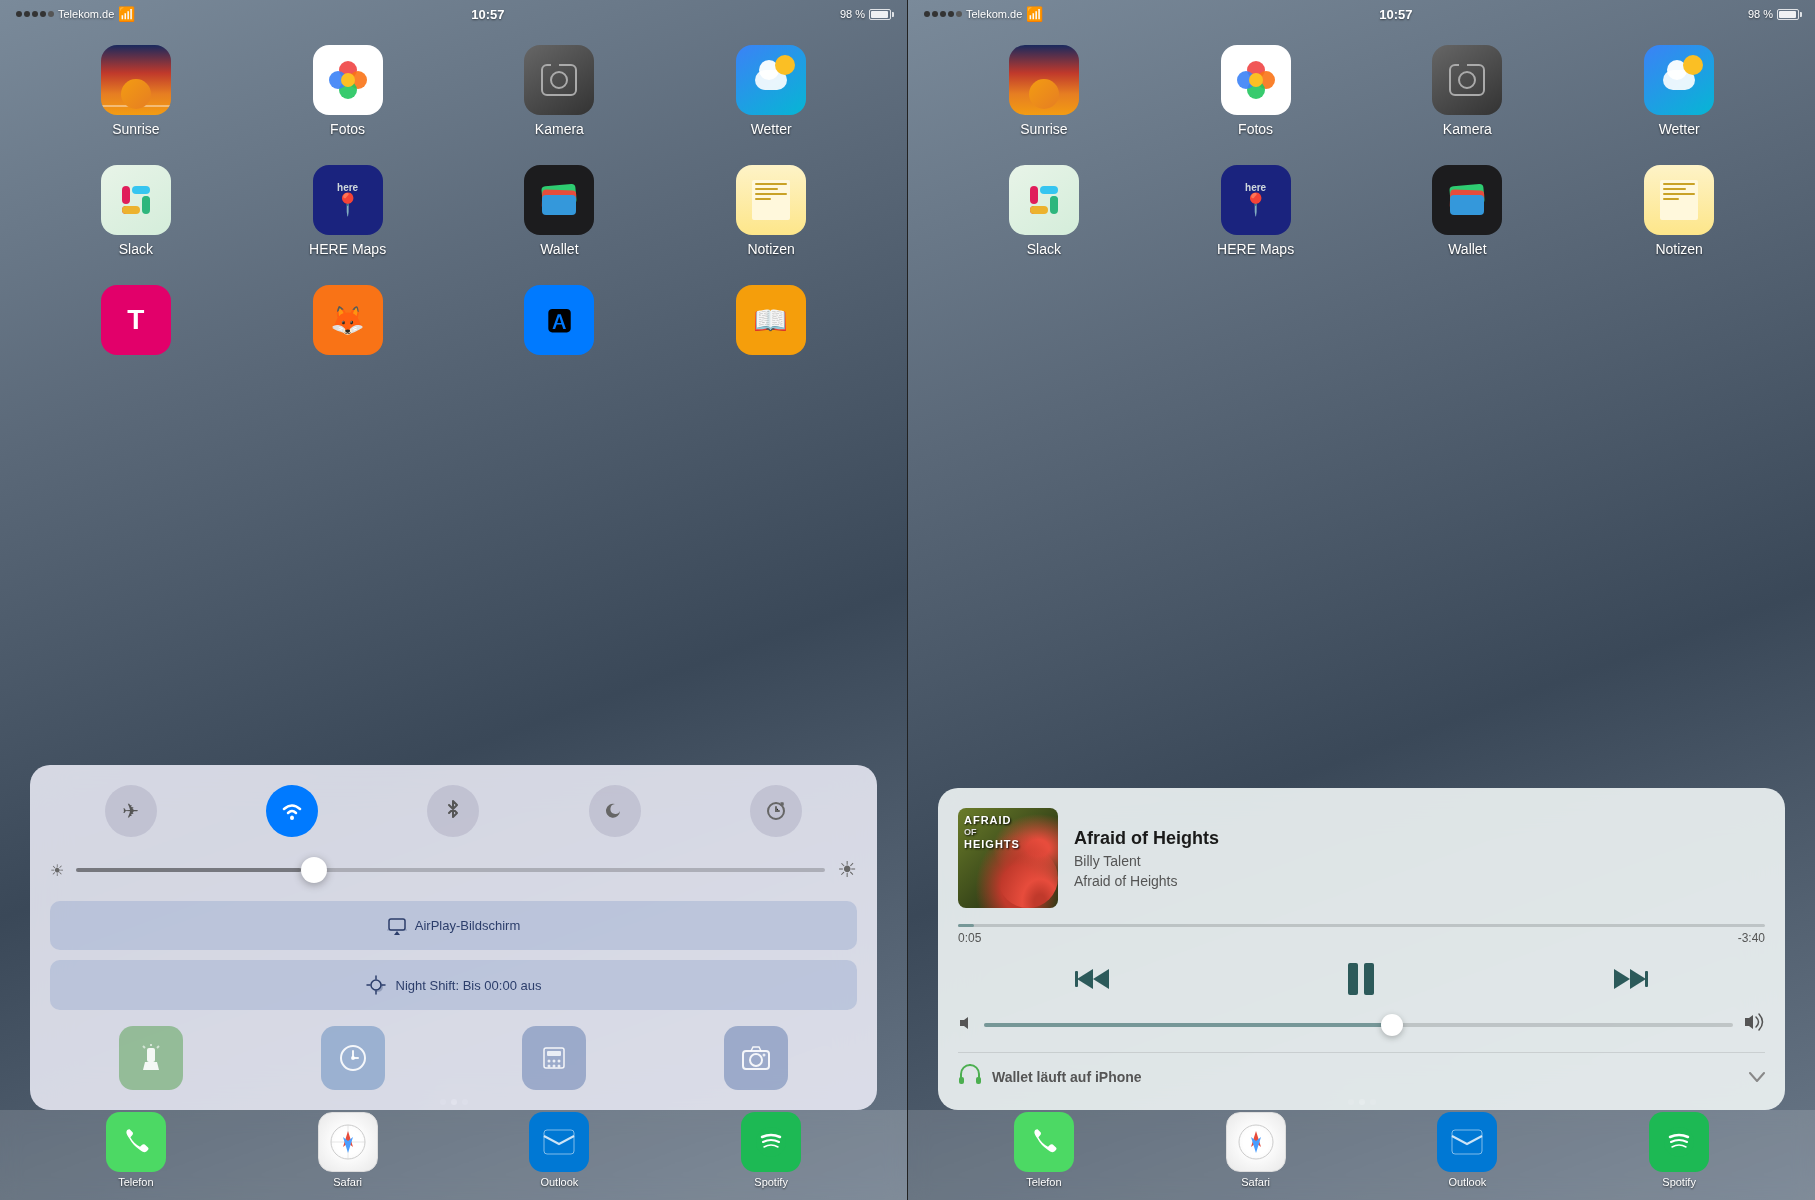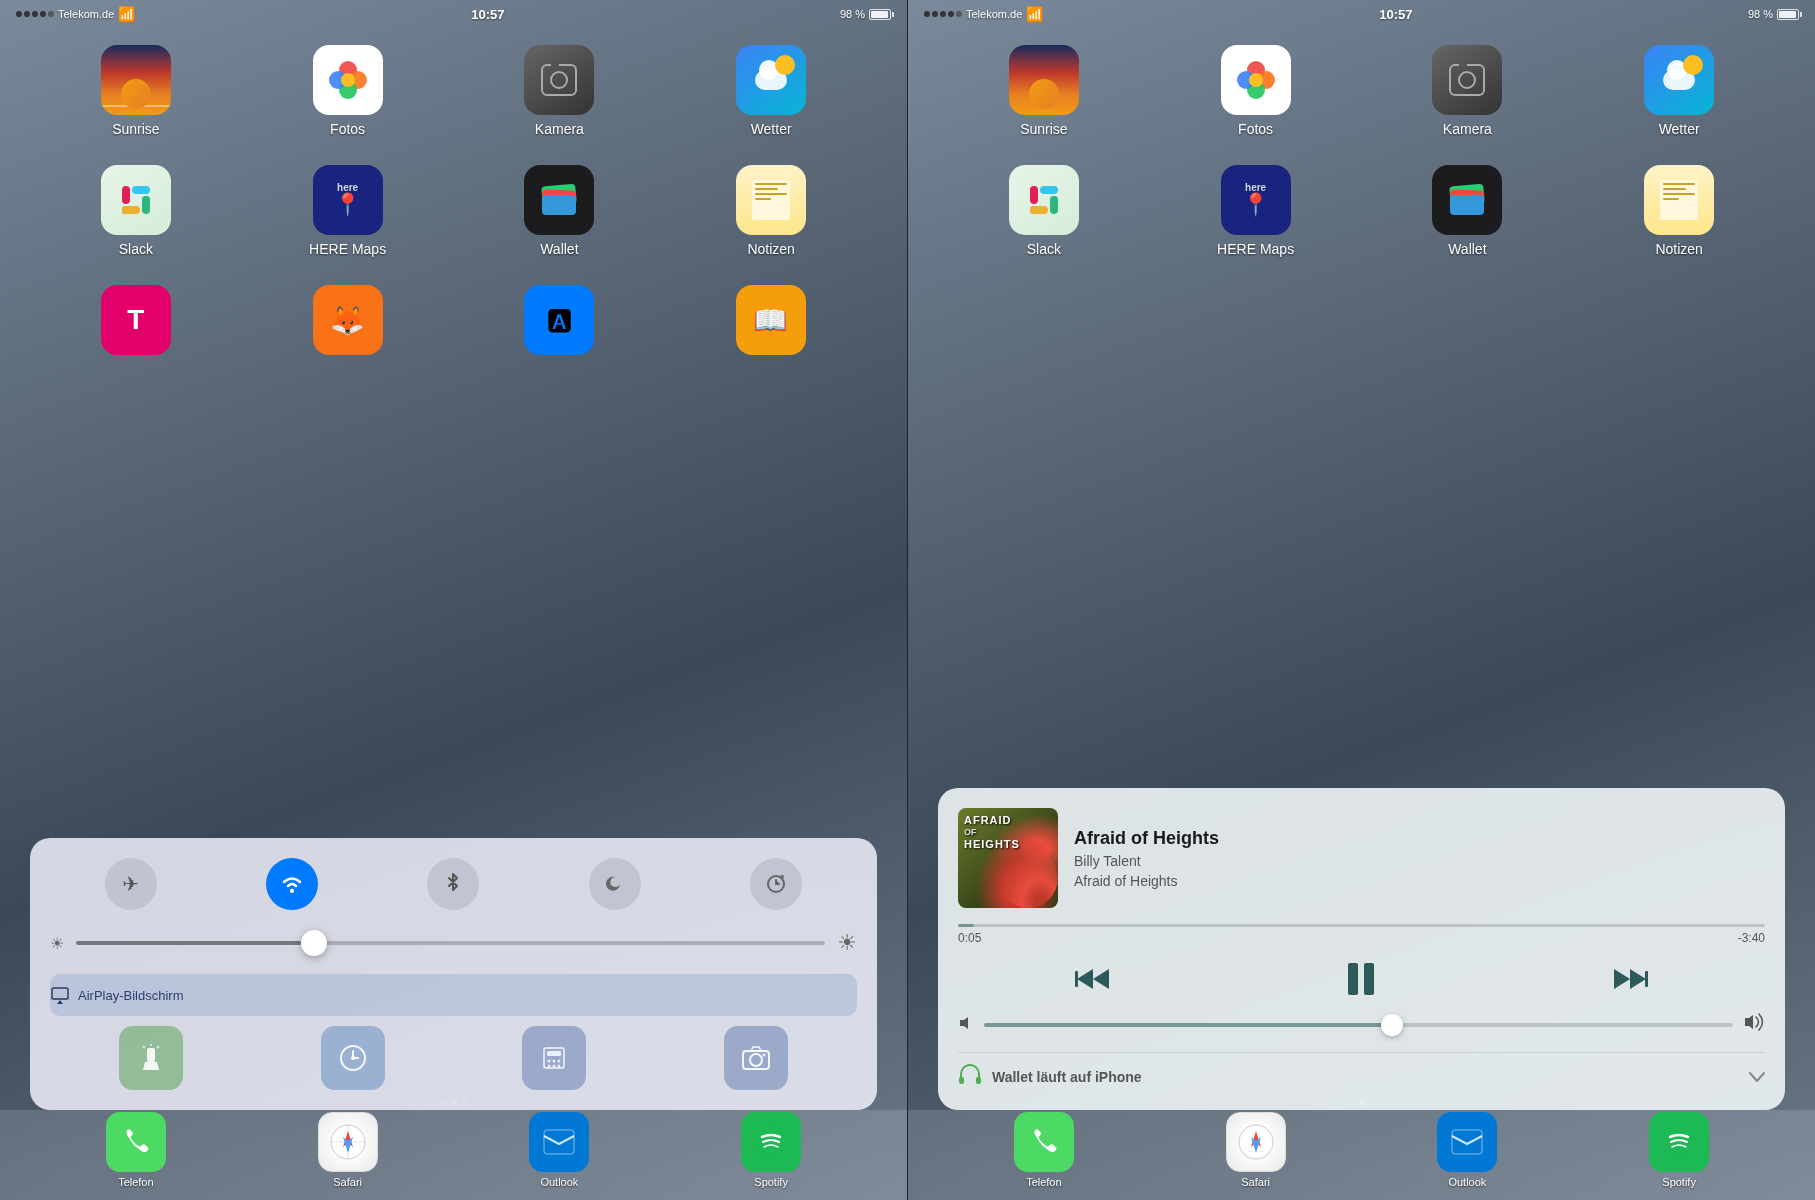--- a/index.html
+++ b/index.html
@@ -185,23 +185,23 @@
     }
 
     
     .airplay-row {
       display: flex;
       gap: 10px;
       margin-bottom: 10px;
     }
     .airplay-btn, .airdrop-btn {
       flex: 1;
-      height: 42px;
+      height: 49px;
       border-radius: 10px;
-      display: flex; align-items: center; justify-content: flex-start;
+      display: flex; align-items: center; justify-content: center;
       gap: 8px;
       font-size: 13px;
       font-weight: 500;
       border: none;
       cursor: pointer;
     }
     .airplay-btn {
       background: rgba(160,175,210,0.5);
       color: #2c3e6b;
     }
@@ -601,20 +601,31 @@
       <button class="airplay-btn">
         <svg width="20" height="18" viewBox="0 0 20 18">
           <rect x="2" y="2" width="16" height="11" rx="2" stroke="#2c3e6b" stroke-width="1.5" fill="none"></rect>
           <path d="M7 18 L10 14 L13 18Z" fill="#2c3e6b"></path>
           <line x1="0" y1="13" x2="20" y2="13" stroke="#2c3e6b" stroke-width="1" opacity="0.3"></line>
         </svg>
         <span>AirPlay-Bildschirm</span>
       </button>
     </div>
 
+    <button class="night-shift-btn">
+      <svg width="20" height="20" viewBox="0 0 20 20">
+        <circle cx="10" cy="10" r="5" fill="none" stroke="#2c3e6b" stroke-width="1.5"></circle>
+        <line x1="10" y1="1" x2="10" y2="4" stroke="#2c3e6b" stroke-width="1.5" stroke-linecap="round"></line>
+        <line x1="10" y1="16" x2="10" y2="19" stroke="#2c3e6b" stroke-width="1.5" stroke-linecap="round"></line>
+        <line x1="1" y1="10" x2="4" y2="10" stroke="#2c3e6b" stroke-width="1.5" stroke-linecap="round"></line>
+        <line x1="16" y1="10" x2="19" y2="10" stroke="#2c3e6b" stroke-width="1.5" stroke-linecap="round"></line>
+        <path d="M13 7 A5 5 0 1 1 7 13 A3.5 3.5 0 1 0 13 7Z" fill="#2c3e6b" opacity="0.3"></path>
+      </svg>
+      <span>Night Shift: Bis 00:00 aus</span>
+    </button>
 
     <div class="tools-row">
       <button class="tool-btn tool-flashlight">
         <svg width="28" height="28" viewBox="0 0 28 28">
           <rect x="10" y="4" width="8" height="14" rx="2" fill="rgba(255,255,255,0.9)"></rect>
           <path d="M8 18 L6 26 L22 26 L20 18Z" fill="rgba(255,255,255,0.9)"></path>
           <line x1="14" y1="2" x2="14" y2="0" stroke="rgba(255,255,255,0.6)" stroke-width="2"></line>
           <line x1="8" y1="4" x2="6" y2="2" stroke="rgba(255,255,255,0.6)" stroke-width="2"></line>
           <line x1="20" y1="4" x2="22" y2="2" stroke="rgba(255,255,255,0.6)" stroke-width="2"></line>
         </svg>

